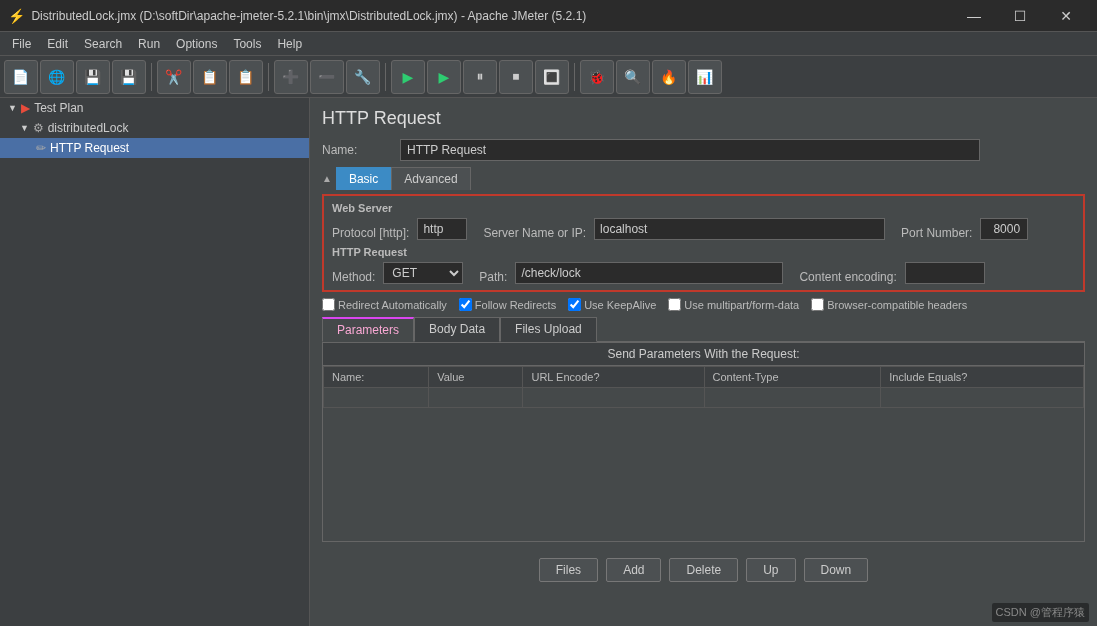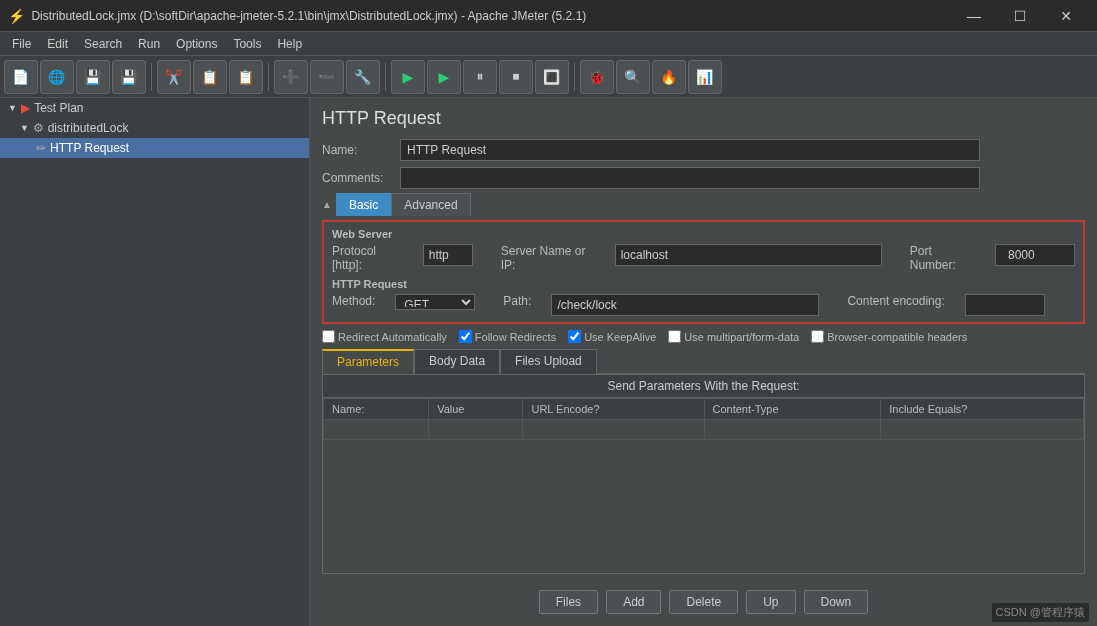--- a/index.html
+++ b/index.html
@@ -164,45 +164,45 @@
 
     .section-label {
       color: #bbb;
       font-size: 11px;
       font-weight: bold;
       margin-bottom: 4px;
     }
 
     .inline-row {
       display: flex;
-      align-items: flex-start;
-      gap: 20px;
+      align-items: flex-end;
+      gap: 8px;
     }
 
     .small-input {
       background: #2b2b2b;
       border: 1px solid #666;
       color: #ccc;
       padding: 2px 5px;
       font-size: 12px;
       height: 22px;
     }
 
     .server-input { width: 291px; }
-    .port-input { width: 80px; padding-left: 12px; }
+    .port-input { width: 48px; padding-left: 12px; }
     .protocol-input { width: 50px; }
     .path-input { width: 268px; }
 
     .method-select {
       background: #2b2b2b;
       border: 1px solid #666;
       color: #ccc;
       padding: 2px 4px;
       font-size: 12px;
-      height: 16px;
+      height: 22px;
       width: 80px;
     }
 
     
     .checkbox-row {
       display: flex;
       align-items: center;
       gap: 12px;
       margin: 6px 0;
       flex-wrap: wrap;
@@ -232,22 +232,22 @@
       border: 1px solid #666;
       border-bottom: 1px solid #3c3f41;
       cursor: pointer;
       color: #ccc;
       font-size: 12px;
       margin-bottom: -1px;
     }
     .sub-tab.active {
       background: #45494a;
       border-bottom: 1px solid #45494a;
-      color: #eab308;
-      border-top: 2px solid #eab308;
+      color: #f9a8d4;
+      border-top: 2px solid #d946ef;
     }
 
     
     .params-table-header {
       background: #3c3f41;
       padding: 4px 0;
       text-align: center;
       color: #ccc;
       font-size: 12px;
       border-bottom: 1px solid #666;
@@ -392,24 +392,20 @@
   <div id="content">
     <div class="content-inner">
 
       <h2 class="page-title">HTTP Request</h2>
 
       <div class="form-row">
         <span class="form-label">Name:</span>
         <input type="text" class="form-input input-name" value="HTTP Request" style="">
       </div>
 
-      <div class="form-row comments-row">
-        <span class="form-label">Comments:</span>
-        <input type="text" class="form-input input-comments" value="" style="">
-      </div>
 
       <div style="display:flex; align-items:center; margin-bottom:4px; gap:4px;">
         <span class="collapse-arrow">▲</span>
         <div class="tab-bar">
           <div class="tab active">Basic</div>
           <div class="tab">Advanced</div>
         </div>
       </div>
 
       <div class="red-section">

